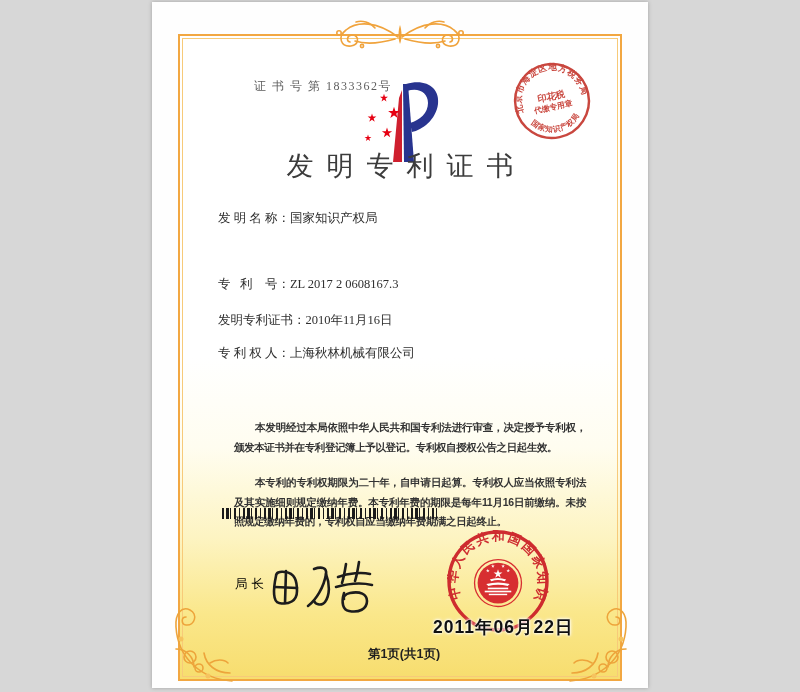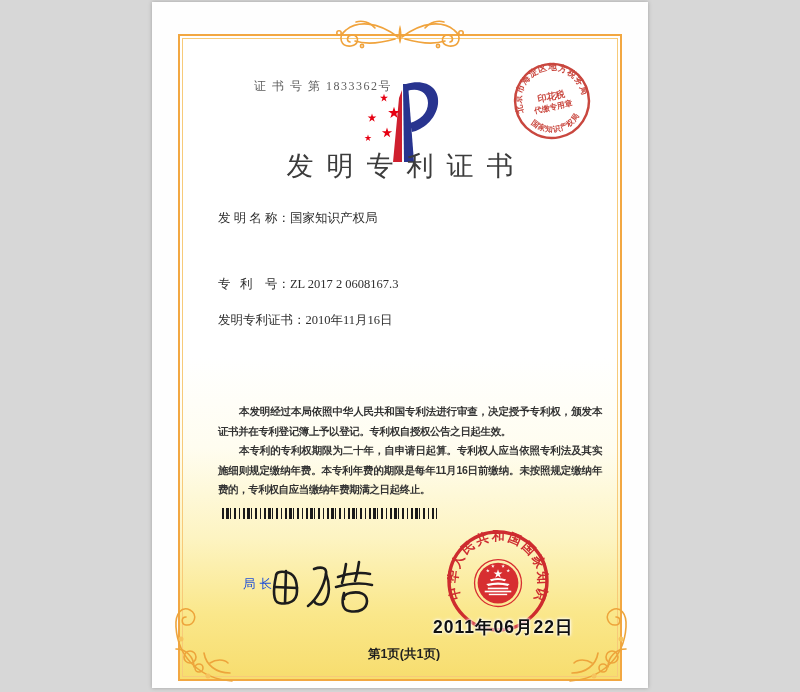--- a/index.html
+++ b/index.html
@@ -31,33 +31,33 @@
   }
   .field-row{
     position:absolute;left:218px;z-index:3;font-size:12.5px;color:#2e2e2e;white-space:pre;
   }
   .field-label{white-space:pre;}
   .paragraphs{
     position:absolute;left:218px;top:402px;width:384px;z-index:3;
     font-size:10.5px;font-weight:bold;letter-spacing:-0.4px;line-height:19.5px;
     color:#333;text-align:justify;
   }
-  .paragraphs p{margin:0;text-indent:2em;}
+  .paragraphs p{margin:16px;text-indent:2em;}
   .barcode{
     position:absolute;left:222px;top:508px;width:215px;height:11px;z-index:3;
     background:repeating-linear-gradient(90deg,
       #1a1a1a 0 2px,rgba(0,0,0,0) 2px 4px,
       #1a1a1a 4px 7px,rgba(0,0,0,0) 7px 8px,
       #1a1a1a 8px 9px,rgba(0,0,0,0) 9px 12px,
       #1a1a1a 12px 14px,rgba(0,0,0,0) 14px 17px,
       #1a1a1a 17px 18px,rgba(0,0,0,0) 18px 21px);
   }
   .signer-label{
-    position:absolute;left:243px;top:576px;z-index:3;
-    font-size:12.5px;letter-spacing:4px;color:#1d4ed8;
+    position:absolute;left:235px;top:576px;z-index:3;
+    font-size:12.5px;letter-spacing:4px;color:#000000;
   }
   .signature-svg{position:absolute;left:268px;top:556px;z-index:3;}
   .tax-seal{position:absolute;left:511px;top:60px;z-index:3;transform:rotate(-12deg);opacity:.92;}
   .office-seal{position:absolute;left:447px;top:530px;z-index:3;opacity:.95;}
   .issue-date{
     position:absolute;left:433px;top:615px;z-index:4;
     font-size:17.5px;font-weight:bold;letter-spacing:1px;color:#101010;
     text-shadow:0 0 2px #fff,0 0 3px #fff,0 0 4px rgba(255,255,255,.9);
   }
   .page-footer{
@@ -149,20 +149,21 @@
     </text>
     <text x="40" y="38.5" text-anchor="middle" font-size="9" font-weight="bold" fill="#c5382f">印花税</text>
     <text x="40" y="48.5" text-anchor="middle" font-size="7.6" font-weight="bold" fill="#c5382f">代缴专用章</text>
   </svg>
 
   <div class="title serif">发明专利证书</div>
 
   <div class="field-row serif" style="top:210px"><span class="field-label">发 明 名 称：</span><span>国家知识产权局</span></div>
   <div class="field-row serif" style="top:276px"><span class="field-label">专   利    号：</span><span>ZL 2017 2 0608167.3</span></div>
   <div class="field-row serif" style="top:312px"><span class="field-label">发明专利证书：</span><span>2010年11月16日</span></div>
+  <div class="field-row serif" style="top:345px"><span class="field-label">专 利 权 人：</span><span>上海秋林机械有限公司</span></div>
 
   <div class="paragraphs">
     <p>本发明经过本局依照中华人民共和国专利法进行审查，决定授予专利权，颁发本证书并在专利登记簿上予以登记。专利权自授权公告之日起生效。</p>
     <p>本专利的专利权期限为二十年，自申请日起算。专利权人应当依照专利法及其实施细则规定缴纳年费。本专利年费的期限是每年11月16日前缴纳。未按照规定缴纳年费的，专利权自应当缴纳年费期满之日起终止。</p>
   </div>
 
   <div class="barcode"></div>
 
   <div class="signer-label">局长</div>
   <svg class="signature-svg" width="108" height="64" viewBox="0 0 108 64">

